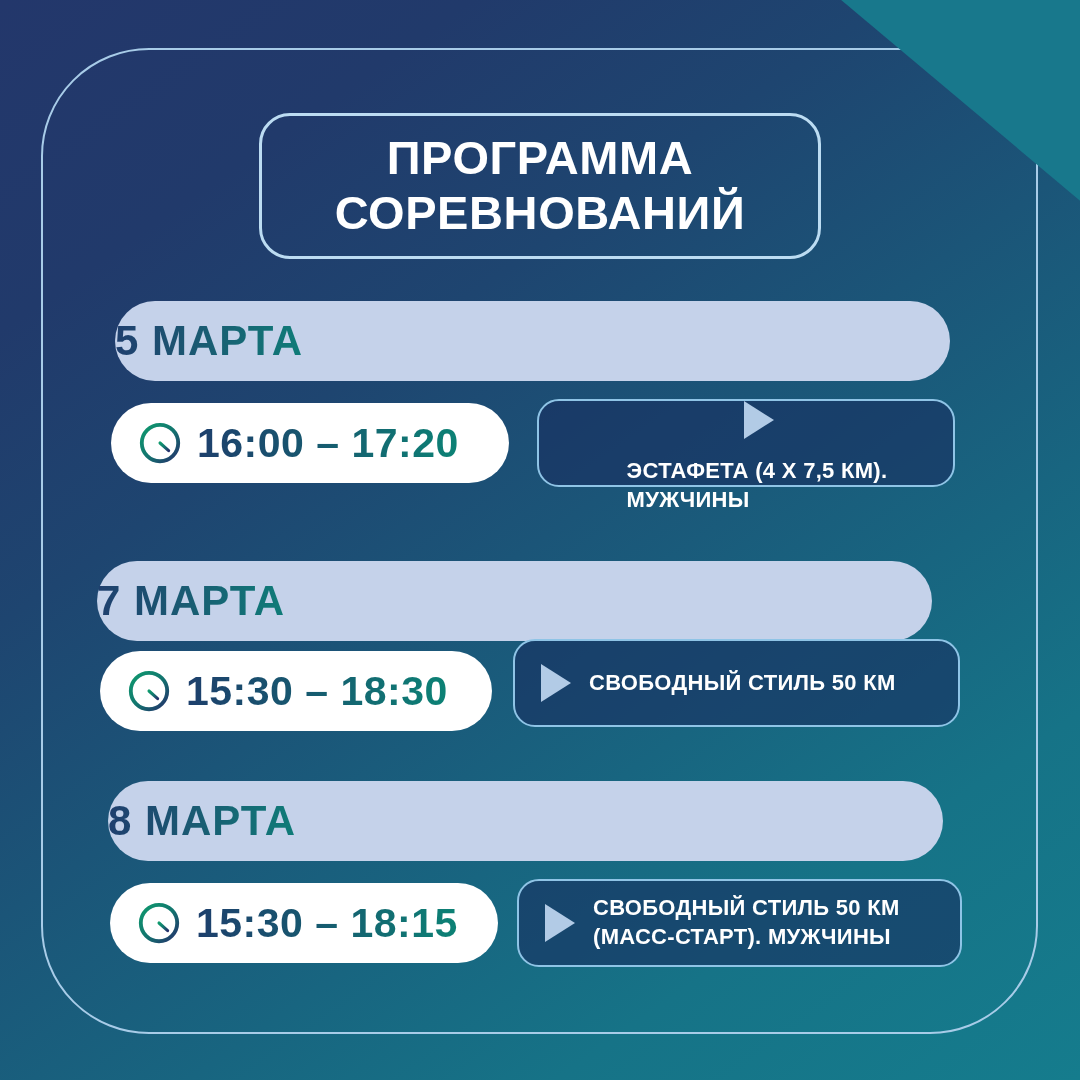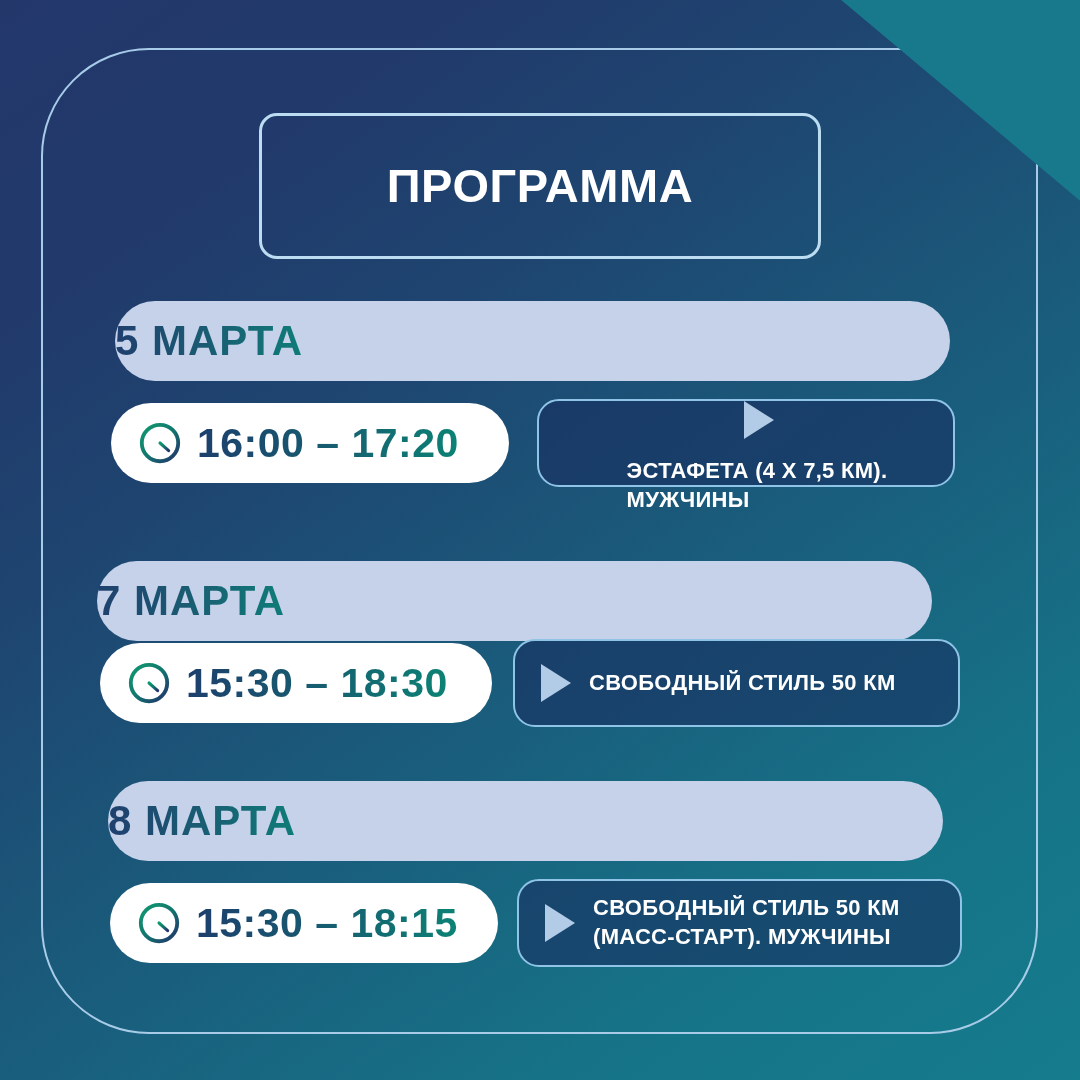--- a/index.html
+++ b/index.html
@@ -72,21 +72,21 @@
   }
 
   
   .title-box {
     position: absolute;
     left: 259px;
     top: 113px;
     width: 562px;
     height: 146px;
     border: 3px solid #bcdcf2;
-    border-radius: 18px;
+    border-radius: 31px;
     display: flex;
     align-items: center;
     justify-content: center;
     text-align: center;
   }
   .title-text {
     color: #ffffff;
     font-size: 47px;
     font-weight: bold;
     line-height: 1.17;
@@ -130,21 +130,21 @@
     top: 102px;
     height: 80px;
     background: #ffffff;
     border-radius: 40px;
     display: flex;
     align-items: center;
     padding-left: 26px;
     gap: 14px;
   }
   #day-0 .time-pill { left: 111px; width: 398px; text-align: right; }
-  #day-1 .time-pill { left: 100px; width: 392px; }
+  #day-1 .time-pill { left: 100px; width: 392px; margin-top: 8px; }
   #day-2 .time-pill { left: 110px; width: 388px; }
 
   .clock-icon { flex: 0 0 auto; width: 46px; height: 46px; display: block; }
 
   .time-text {
     font-size: 41px;
     font-weight: bold;
     letter-spacing: 0.5px;
     white-space: nowrap;
     background: linear-gradient(90deg, #1d3f6c 0%, #17596f 45%, #0c8275 100%);
@@ -210,20 +210,21 @@
 
   <div class="frame"></div>
 
   <svg class="frame-mask-tr" viewBox="0 0 250 210" preserveAspectRatio="none">
     <polygon points="250,0 250,210 0,0" fill="#18788c"></polygon>
   </svg>
 
   <div class="title-box">
     <div class="title-text">
       <span class="ln">ПРОГРАММА</span>
+      <span class="ln">СОРЕВНОВАНИЙ</span>
     </div>
   </div>
 
   <div class="day-group" id="day-0">
 
     <div class="date-pill">
       <span class="date-text">5 МАРТА</span>
     </div>
 
     <div class="time-pill">

